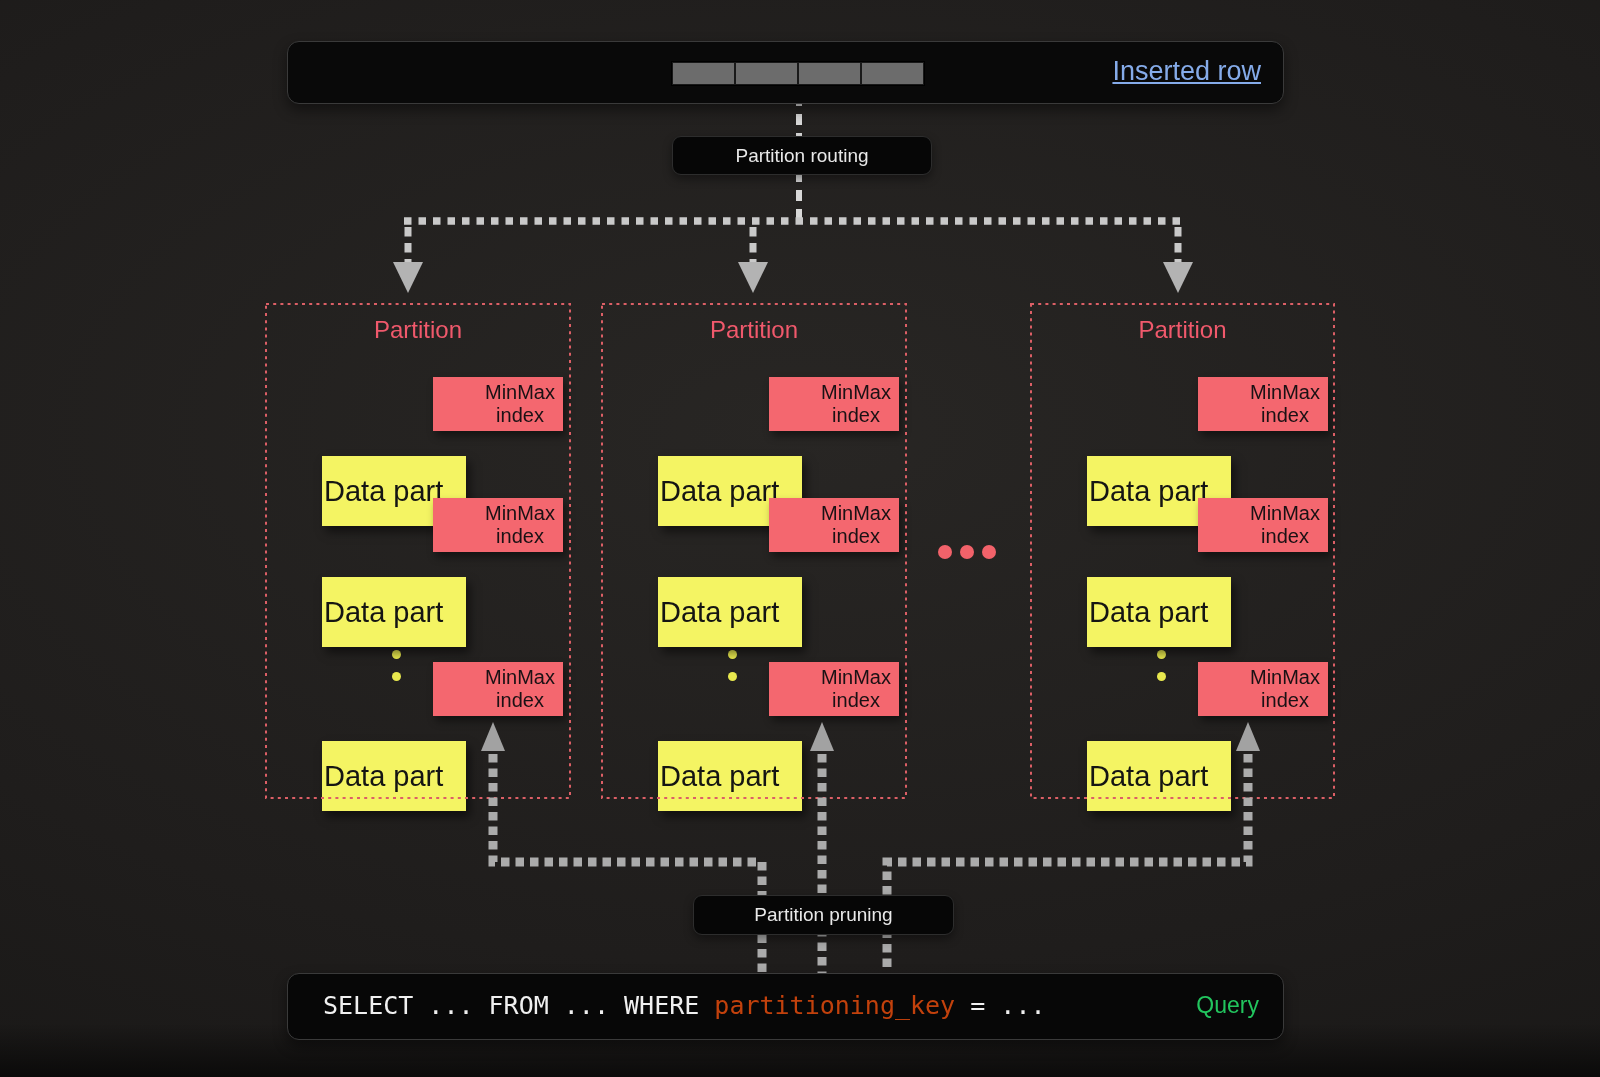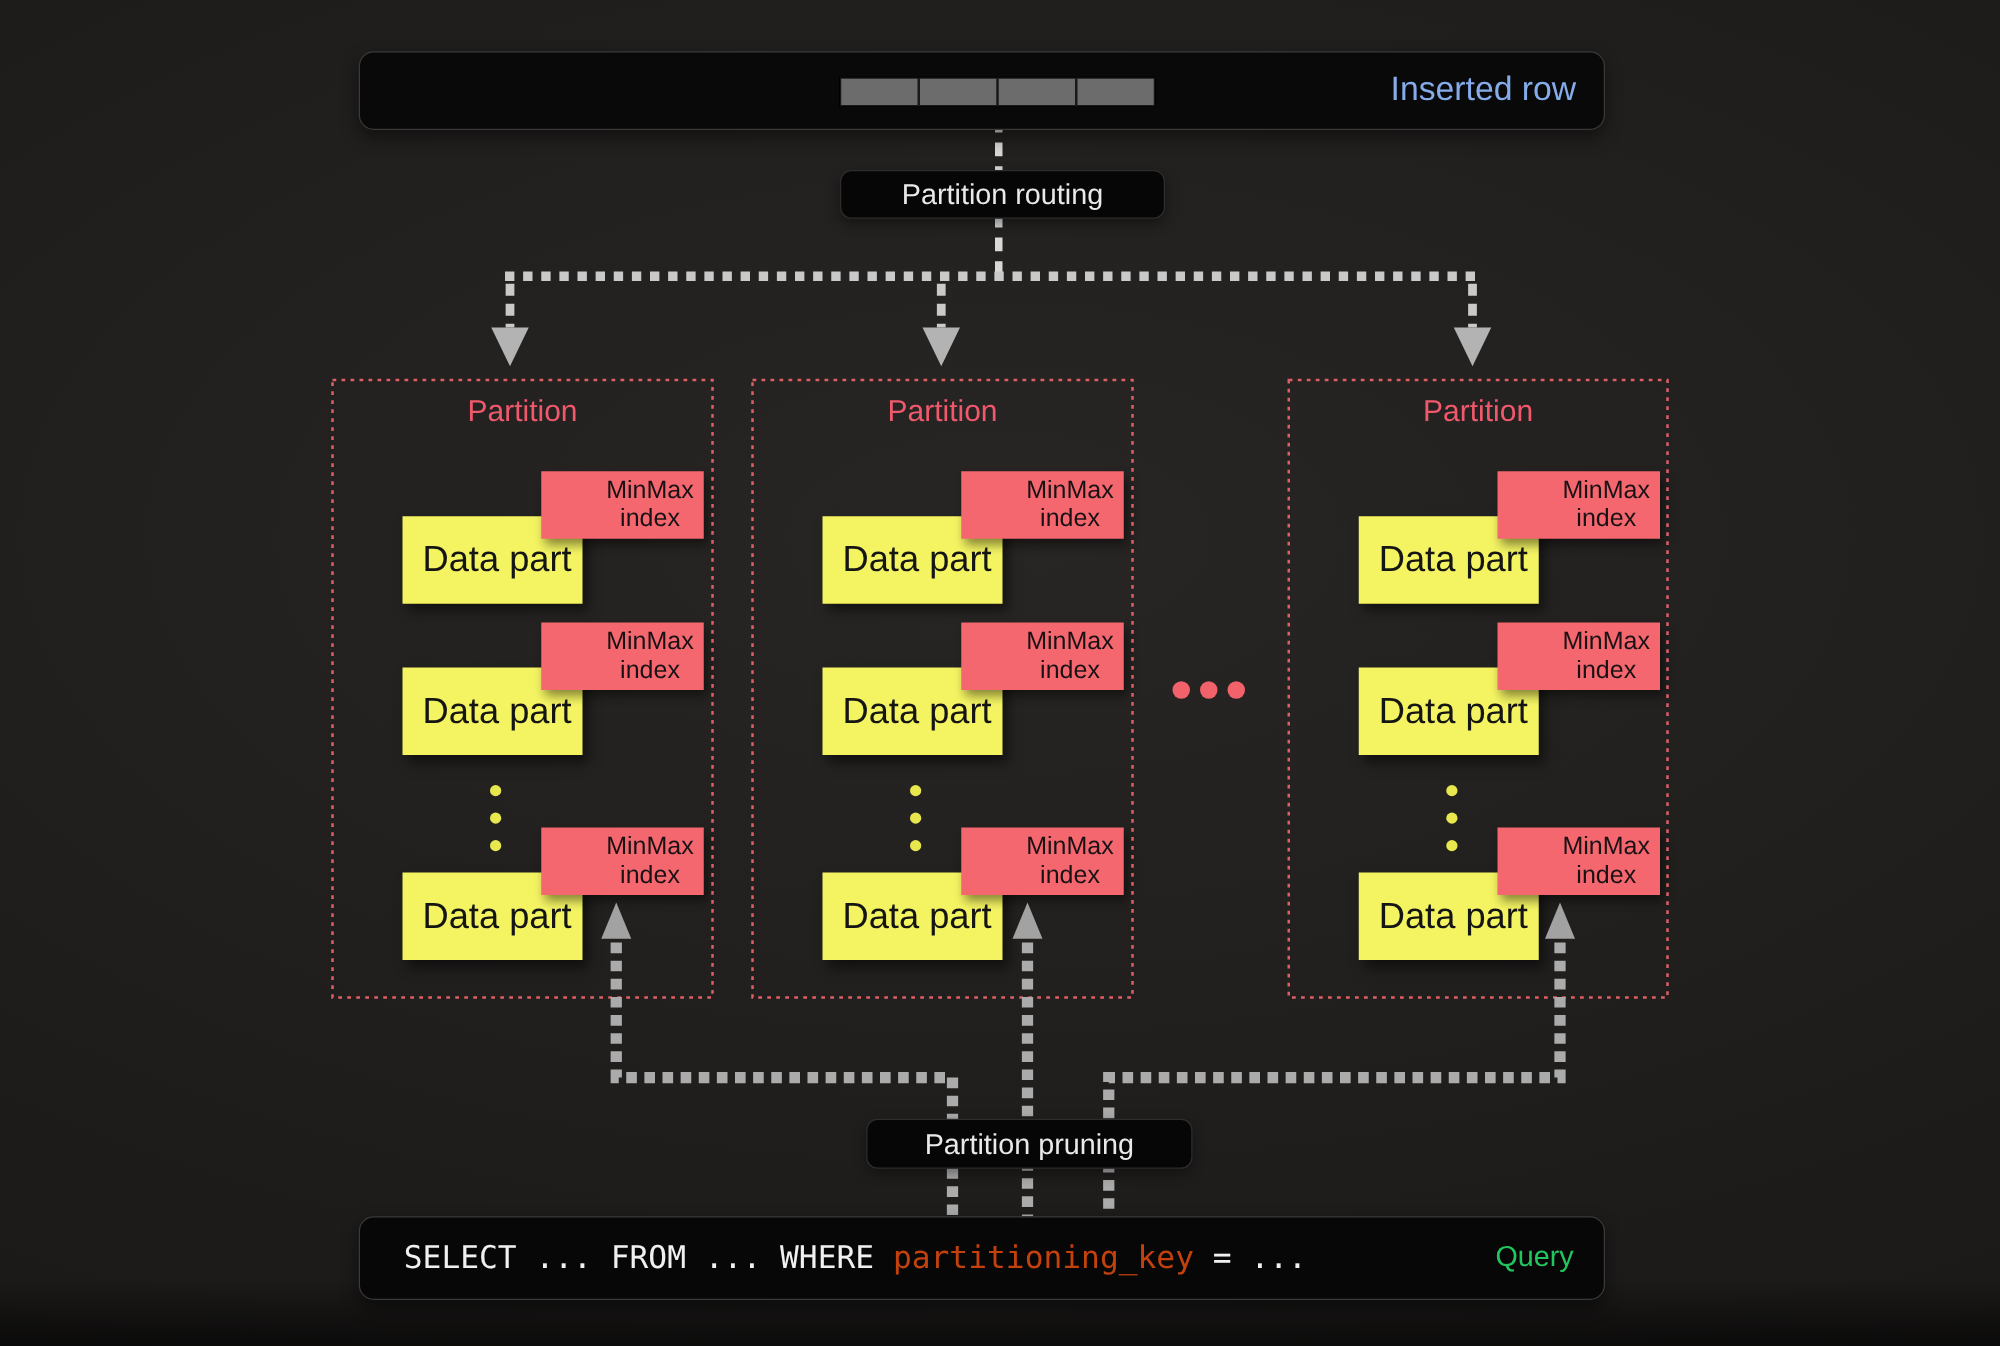--- a/index.html
+++ b/index.html
@@ -11,47 +11,48 @@
       radial-gradient(ellipse 120% 90% at 50% 40%, #282624 0%, #1f1d1c 55%, #161514 100%);
   }
   
   .darkbox{
     position:absolute;background:#090909;border:1px solid #3a3a3a;border-radius:12px;
     box-shadow:0 6px 14px rgba(0,0,0,.45);
   }
   .flowlabel{
     position:absolute;background:#060606;border:1px solid #2d2d2d;border-radius:9px;
     display:flex;align-items:center;justify-content:center;
-    color:#e9e9e9;font-size:23px;z-index:6;box-shadow:0 4px 10px rgba(0,0,0,.4);
+    color:#e9e9e9;font-size:19px;z-index:6;box-shadow:0 4px 10px rgba(0,0,0,.4);
   }
   
   #insertedRowBox{left:287px;top:41px;width:995px;height:61px;z-index:5;}
   #cellRow{
     position:absolute;left:383px;top:19px;display:flex;gap:2px;background:#191919;
     padding:1px;border:1px solid #000;
   }
   #cellRow .cell{width:61px;height:21px;background:#6c6c6c;}
   #insertedRowLabel{
     position:absolute;right:22px;top:0;height:59px;display:flex;align-items:center;
-    color:#85abe9;font-size:27px;
+    color:#85abe9;font-size:27px;text-decoration:underline;
   }
   
   #routingLabel{left:672px;top:136px;width:258px;height:37px;}
   #pruningLabel{left:693px;top:895px;width:259px;height:38px;}
   
   #lines{position:absolute;left:0;top:0;z-index:3;}
   .prect{fill:none;stroke:#dc5f66;stroke-width:2;stroke-dasharray:3 4.2;}
   
   .partition{position:absolute;top:304px;width:304px;height:494px;z-index:2;}
   .ptitle{position:absolute;top:12px;left:0;width:100%;text-align:center;color:#f0596c;font-size:24px;}
   .note{
     position:absolute;left:56px;width:144px;height:70px;background:#f4f463;
     color:#151513;font-size:29px;display:flex;align-items:center;
-    padding-left:16px;box-sizing:border-box;z-index:1;
+    padding-left:2px;box-sizing:border-box;z-index:1;
     box-shadow:4px 6px 9px rgba(0,0,0,.5);
+    margin-top:43px;
   }
   .tag{
     position:absolute;left:167px;width:86px;height:54px;background:#f4676f;
     color:#1a1114;font-size:20px;line-height:23px;text-align:center;
     display:flex;align-items:center;justify-content:center;z-index:2;
     box-shadow:3px 5px 8px rgba(0,0,0,.45);
     padding-left:44px;
   }
   .n1{top:109px}.n2{top:230px}.n3{top:394px}
   .t1{top:73px}.t2{top:194px}.t3{top:358px}

